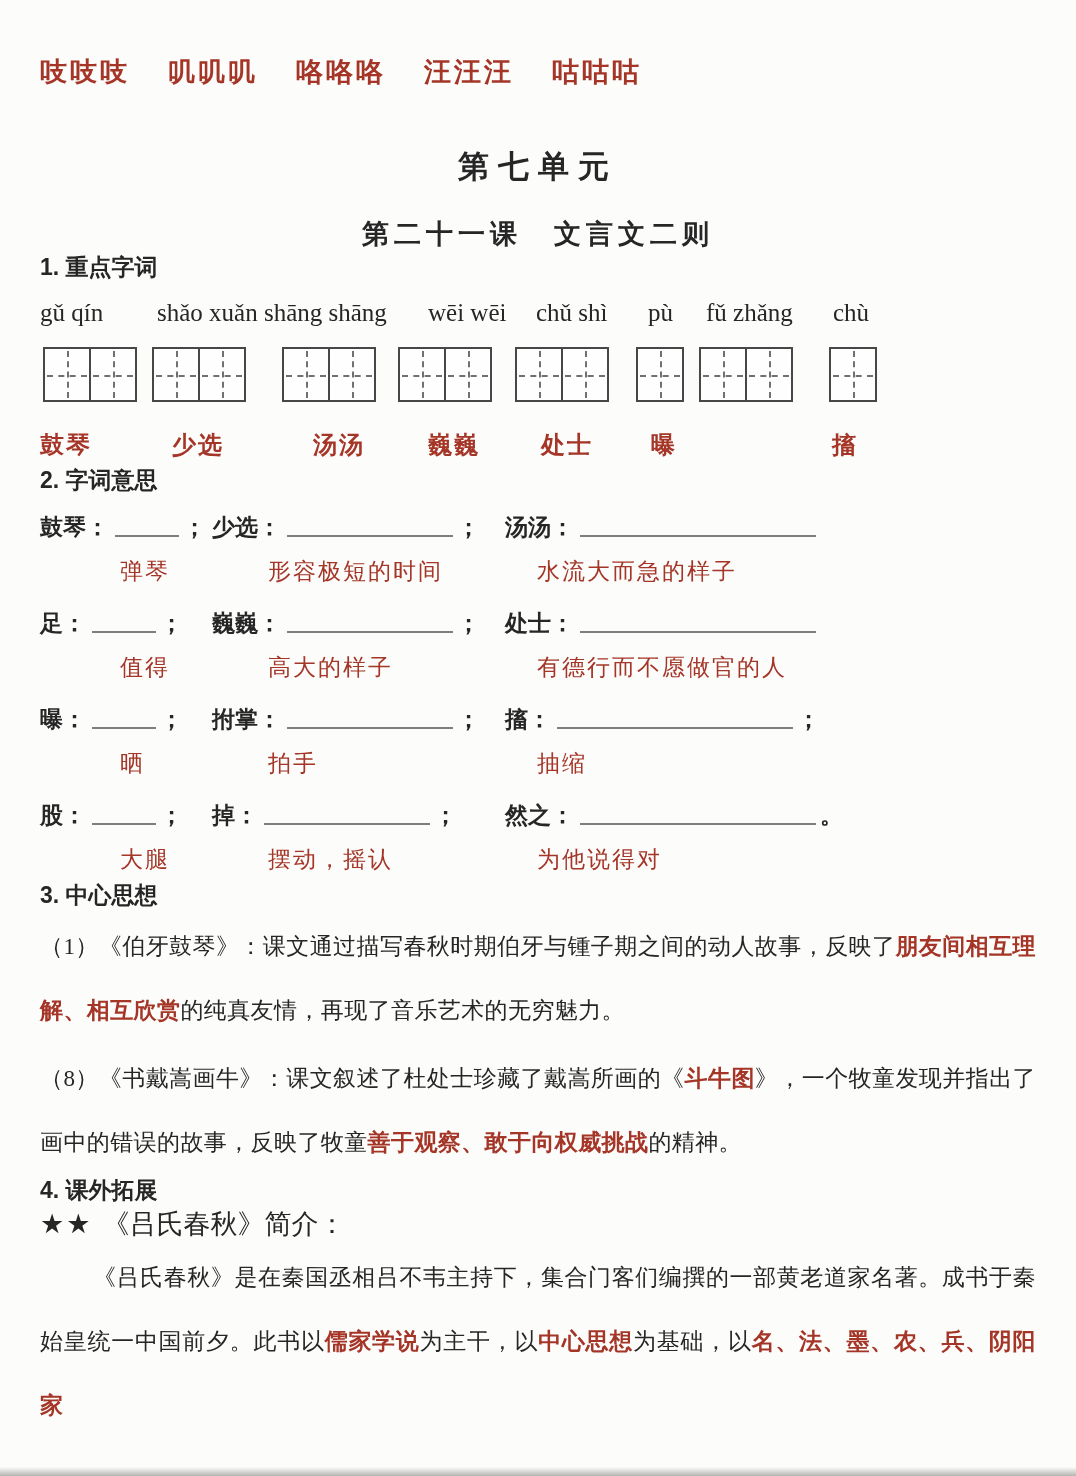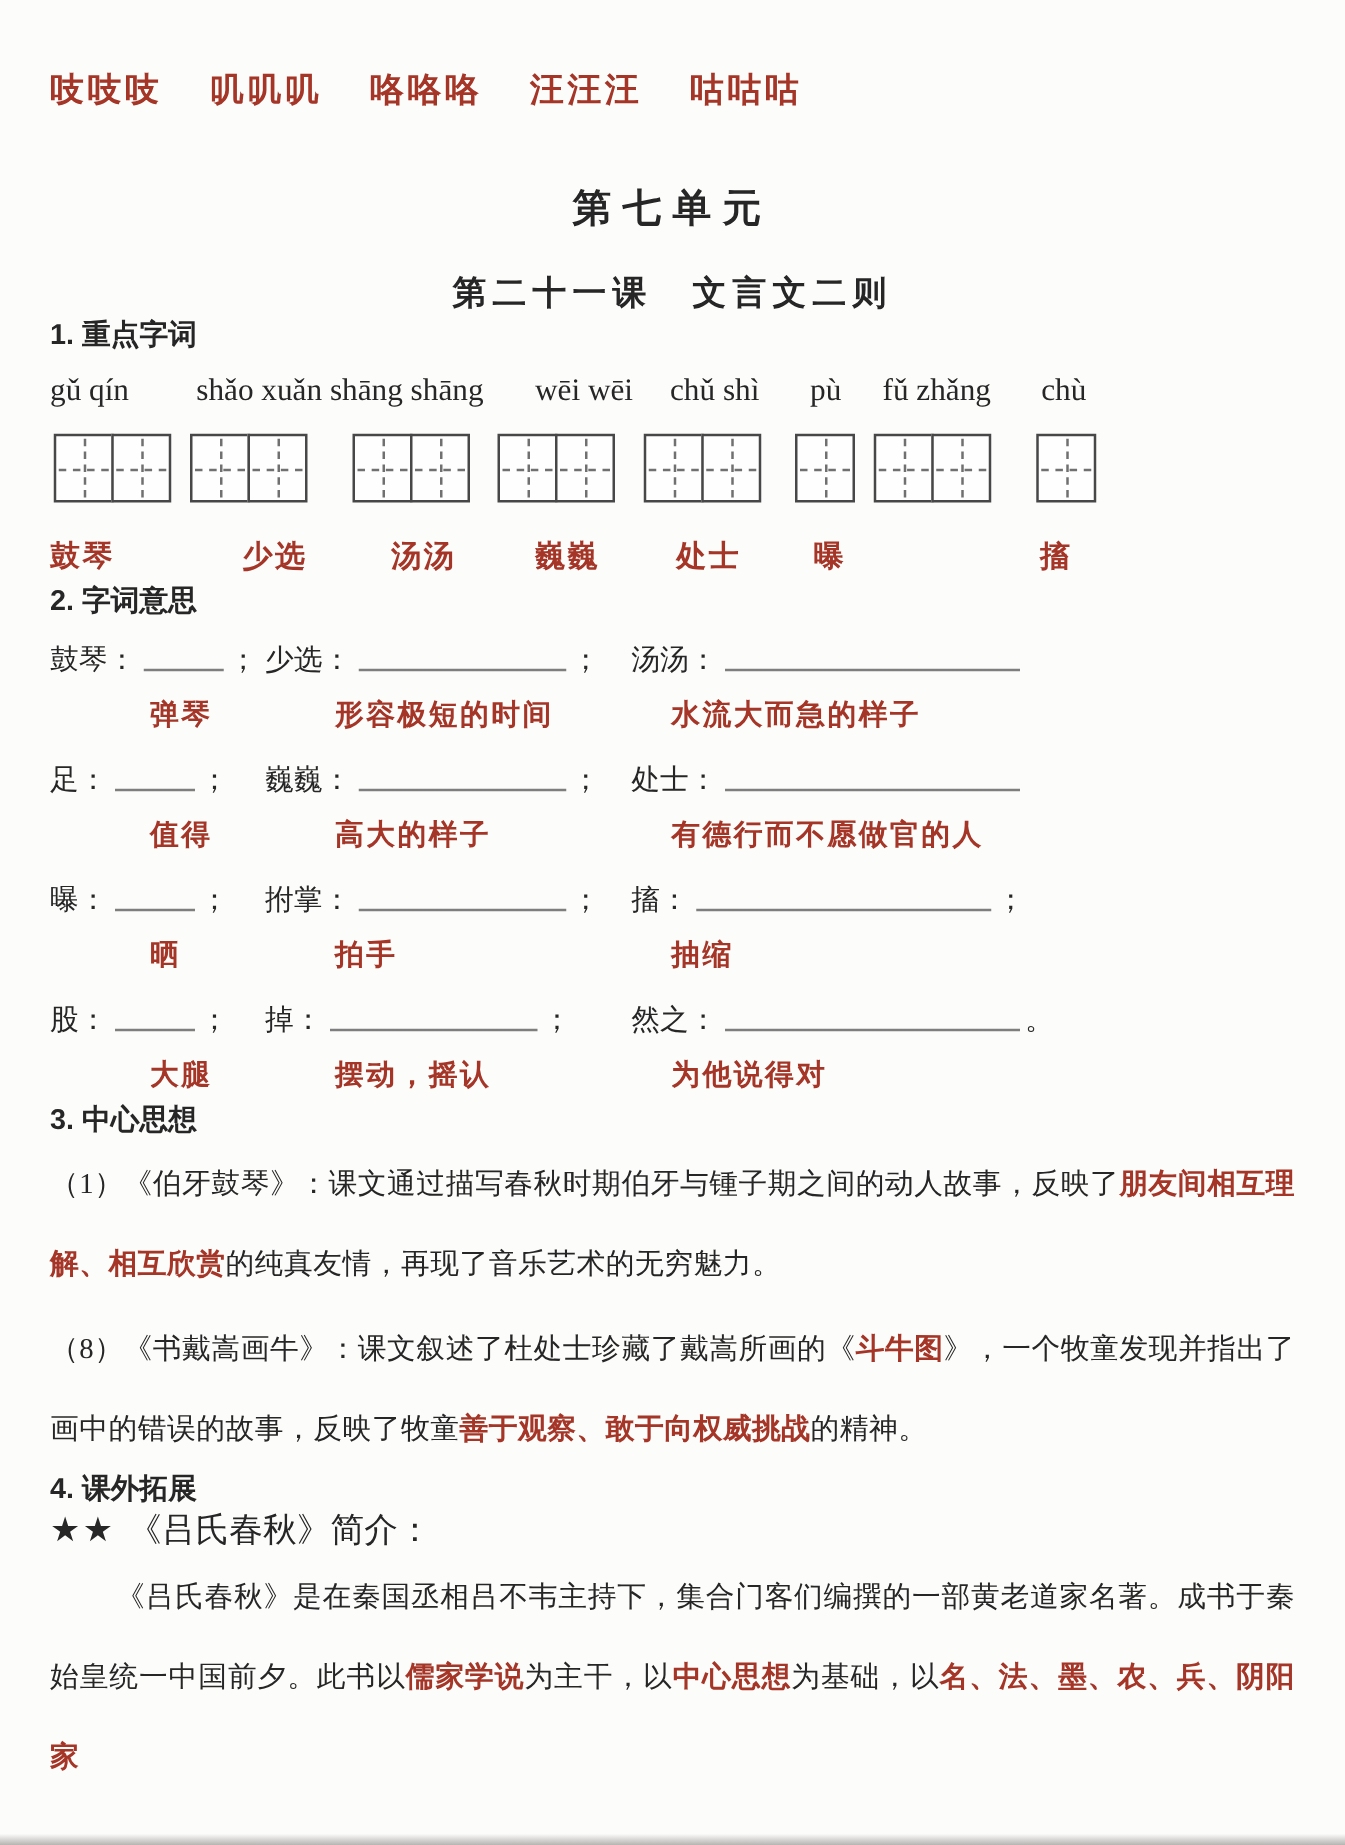--- a/index.html
+++ b/index.html
@@ -26,22 +26,22 @@
   .tian-cell + .tian-cell{margin-left:-2px;}
   .dash-v{position:absolute; left:50%; top:2px; bottom:2px; border-left:2px dashed #707070;}
   .dash-h{position:absolute; top:50%; left:2px; right:2px; border-top:2px dashed #707070;}
   
   .grid-ans{position:relative; height:36px; margin-top:22px; font-size:24px; font-weight:bold; color:var(--red);}
   .grid-ans>span{position:absolute; top:0; letter-spacing:2px;}
   
   .def-row{margin-top:8px;}
   .def-line,.ans-line{display:grid; grid-template-columns:172px 293px 1fr; align-items:center;}
   .def-line{font-size:23px; height:46px;}
-  .ans-line{font-size:23px; height:42px; font-weight:bold; color:var(--red); letter-spacing:2px;}
-  .def-cell{white-space:nowrap;}
+  .ans-line{font-size:23px; height:42px; font-weight:normal; color:var(--red); letter-spacing:2px;}
+  .def-cell{white-space:nowrap;font-weight:bold;}
   .blank{display:inline-block; border-bottom:2px solid var(--line); height:18px; vertical-align:-2px; margin:0 4px 0 6px;}
   .b1{width:64px;} .b2{width:166px;} .b3{width:236px;}
   .a1{padding-left:80px;} .a2{padding-left:56px;} .a3{padding-left:32px;}
   
   .para{font-size:23px; line-height:2.78; text-align:justify; margin:4px 0 0 0; letter-spacing:0.4px;}
   .red-em{color:var(--red); font-weight:bold;}
   .p-indent{text-indent:2.3em;}
   .star-line{font-size:27px; }
   .star{letter-spacing:2px; margin-right:10px; font-family:"DejaVu Sans",sans-serif;}
   .bottom-strip{position:absolute; left:0; right:0; bottom:0; height:9px; background:linear-gradient(#fcfcfb,#b6b4b1);}
@@ -144,21 +144,21 @@
     <div class="grid-group" style="left:789px">
         <div class="tian-cell">
           <div class="dash-v"></div>
           <div class="dash-h"></div>
         </div>
       </div>
   </div>
 
   <div class="grid-ans">
     <span style="left:0">鼓琴</span>
-    <span style="left:154px">少选</span>
+    <span style="left:132px">少选</span>
     <span style="left:273px">汤汤</span>
     <span style="left:388px">巍巍</span>
     <span style="left:501px">处士</span>
     <span style="left:611px">曝</span>
     <span style="left:792px">搐</span>
   </div>
 
   <div class="sec-h">2. 字词意思</div>
 
   <div class="def-row">

